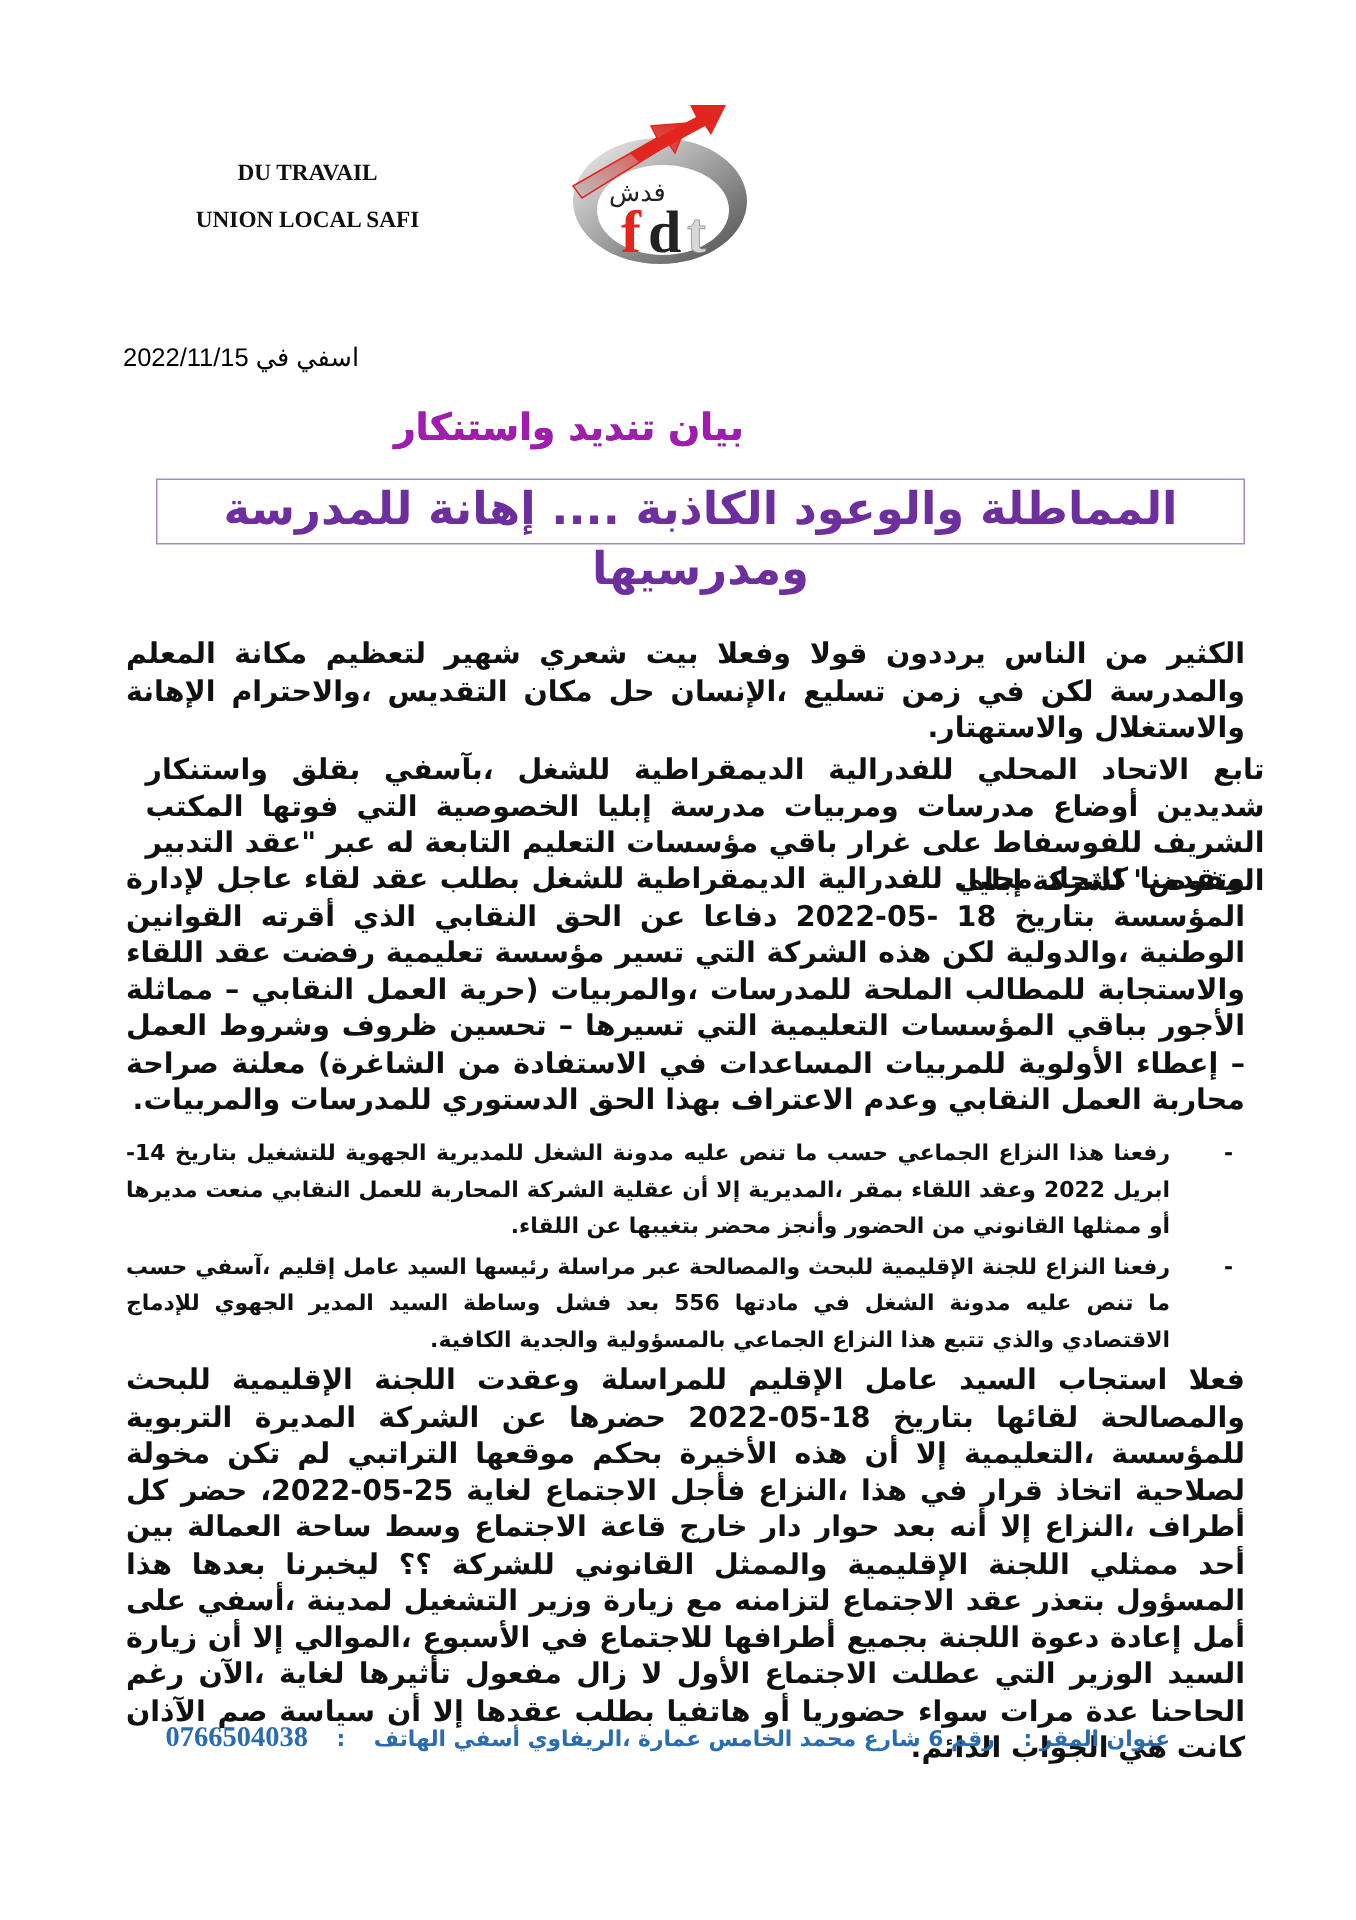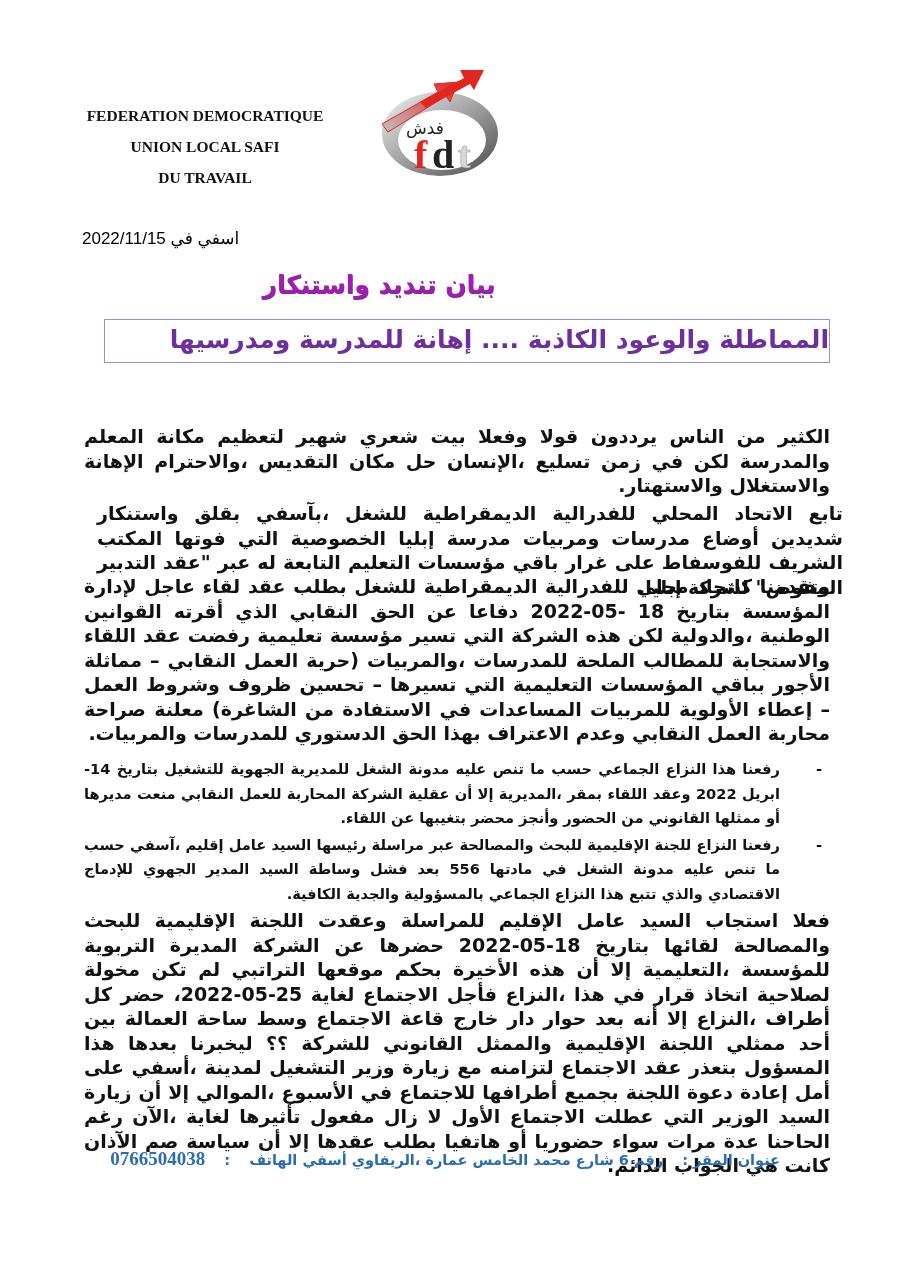--- a/index.html
+++ b/index.html
@@ -59,24 +59,24 @@
       text-shadow: 0.5px 0.5px 0 #6d2f9e;
     }
     .subtitle-box {
       position: absolute;
       left: 104px;
       top: 319px;
       width: 726px;
       height: 44px;
       border: 1.5px solid #a58bc6;
       box-sizing: border-box;
-      text-align: right;
-      font-family: "DejaVu Sans", sans-serif;
-      font-weight: bold;
-      font-size: 25px;
+      text-align: center;
+      font-family: "DejaVu Sans", sans-serif;
+      font-weight: bold;
+      font-size: 30px;
       line-height: 40px;
       color: #6d2f9e;
       direction: rtl;
     }
     .body-text {
       position: absolute;
       left: 84px;
       width: 746px;
       direction: rtl;
       text-align: justify;
@@ -137,23 +137,22 @@
       font-size: 19px;
       margin-right: 14px;
       margin-top: 48px;
     }
     .footer .addr { margin-right: 14px; }
   </style>
 </head>
 <body>
 
 <div class="org-block">
-  <div>FEDERATION DEMOCRATIQUE</div>
+  <div>DU TRAVAIL</div>
   <div>UNION LOCAL SAFI</div>
-  <div>DU TRAVAIL</div>
 </div>
 
 <div class="logo">
   <svg width="150" height="120" viewBox="0 0 150 120">
     <defs>
       <linearGradient id="silv" x1="0" y1="0" x2="1" y2="1">
         <stop offset="0" stop-color="#f2f2f2"></stop>
         <stop offset="0.45" stop-color="#a8a8a8"></stop>
         <stop offset="1" stop-color="#4a4a4a"></stop>
       </linearGradient>

